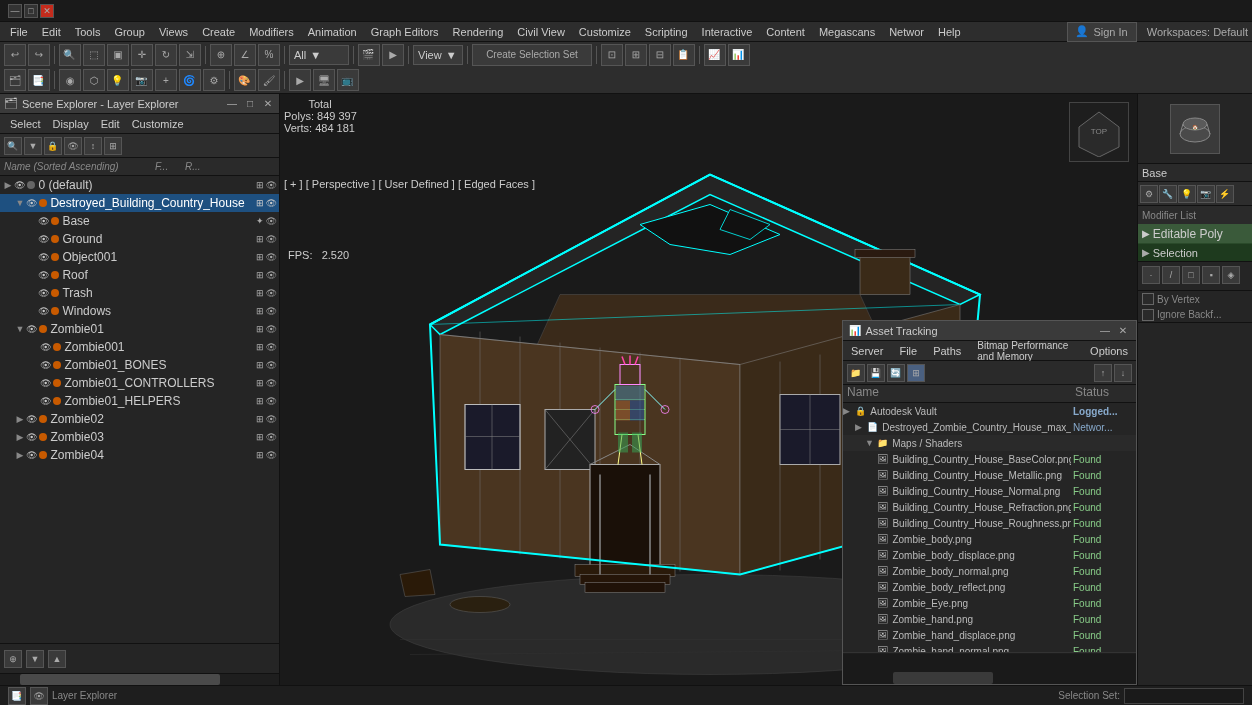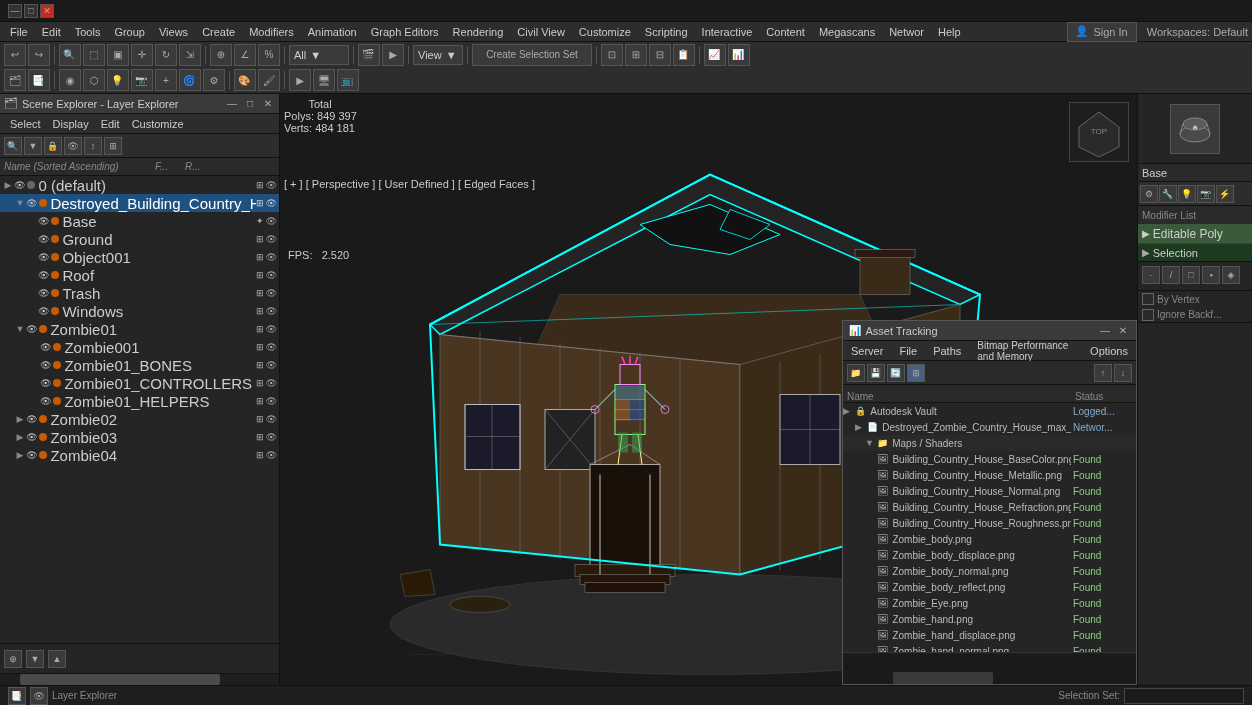--- a/index.html
+++ b/index.html
@@ -89,38 +89,38 @@
     .tree-header {
       height: 18px; background: #2a2a2a; display: flex; align-items: center; padding: 0 4px;
       border-bottom: 1px solid #111; font-size: 10px; color: #888; font-style: italic;
     }
     .tree-container { flex: 1; overflow-y: auto; background: #252525; }
     .tree-item {
       height: 18px; display: flex; align-items: center; padding-left: 4px; cursor: pointer; font-size: 11px;
     }
     .tree-item.selected { background: #1e5080; }
     .tree-expand { width: 12px; display: flex; align-items: center; justify-content: center; font-size: 9px; color: #888; }
-    .tree-label { flex: 1; font-size: 15px; overflow: hidden; white-space: nowrap; }
+    .tree-label { flex: 1; font-size: 12px; overflow: hidden; white-space: nowrap; }
     .tree-right { display: flex; align-items: center; gap: 2px; margin-right: 2px; }
     .sel-btn { width: 18px; height: 18px; background: #3a3a3a; border: 1px solid #555; font-size: 9px; color: #aaa; display: flex; align-items: center; justify-content: center; cursor: pointer; }
 
     
     #asset-panel {
       position: absolute; right: 115px; bottom: 20px; width: 290px; height: 360px;
       background: #252525; border: 1px solid #555; display: flex; flex-direction: column; z-index: 10;
     }
     .asset-titlebar {
       height: 20px; background: #3a3a3a; display: flex; align-items: center; padding: 0 6px;
       gap: 4px; border-bottom: 1px solid #111;
     }
     .asset-title { flex: 1; font-size: 11px; color: #ccc; }
     .asset-menu { height: 20px; background: #2d2d2d; display: flex; align-items: center; gap: 0; border-bottom: 1px solid #111; }
     .asset-menu-item { padding: 0 8px; font-size: 11px; color: #ccc; cursor: pointer; height: 20px; display: flex; align-items: center; }
     .asset-toolbar { height: 24px; background: #2a2a2a; display: flex; align-items: center; padding: 0 4px; gap: 2px; border-bottom: 1px solid #111; }
-    .asset-col-header { height: 18px; background: #2a2a2a; display: flex; align-items: flex-end; border-bottom: 1px solid #111; font-size: 10px; color: #888; }
+    .asset-col-header { height: 18px; background: #2a2a2a; display: flex; align-items: flex-start; border-bottom: 1px solid #111; font-size: 12px; color: #888; }
     .asset-col-name { flex: 1; padding: 0 4px; }
     .asset-col-status { width: 65px; padding: 0 4px; }
     .asset-list { flex: 1; overflow-y: auto; background: #252525; }
     .asset-item { height: 16px; display: flex; align-items: center; cursor: pointer; }
     .asset-item.group { background: #2a2a2a; }
     .asset-item.sub { padding-left: 12px; }
     .asset-item-name { flex: 1; font-size: 10px; color: #bbb; padding: 0 2px; overflow: hidden; white-space: nowrap; }
     .asset-item-status { width: 65px; font-size: 10px; color: #88cc88; padding: 0 2px; }
     .asset-item-status.networked { color: #88aacc; }
 
@@ -662,21 +662,21 @@
     <div class="asset-col-header">
       <span class="asset-col-name">Name</span>
       <span class="asset-col-status">Status</span>
     </div>
     <div class="asset-list">
 
       <div class="asset-item">
         <span style="width:12px;font-size:9px;color:#888;">▶</span>
         <span style="font-size:9px;margin-right:2px;">🔒</span>
         <span class="asset-item-name">Autodesk Vault</span>
-        <span class="asset-item-status" style="color:#88aacc;">Logged...</span>
+        <span class="asset-item-status" style="color:#88aacc;font-weight:bold;">Logged...</span>
       </div>
 
       <div class="asset-item" style="padding-left:12px;">
         <span style="width:12px;font-size:9px;color:#888;">▶</span>
         <span style="font-size:9px;margin-right:2px;">📄</span>
         <span class="asset-item-name">Destroyed_Zombie_Country_House_max_vray.max</span>
         <span class="asset-item-status networked">Networ...</span>
       </div>
 
       <div class="asset-item group" style="padding-left:22px;">

